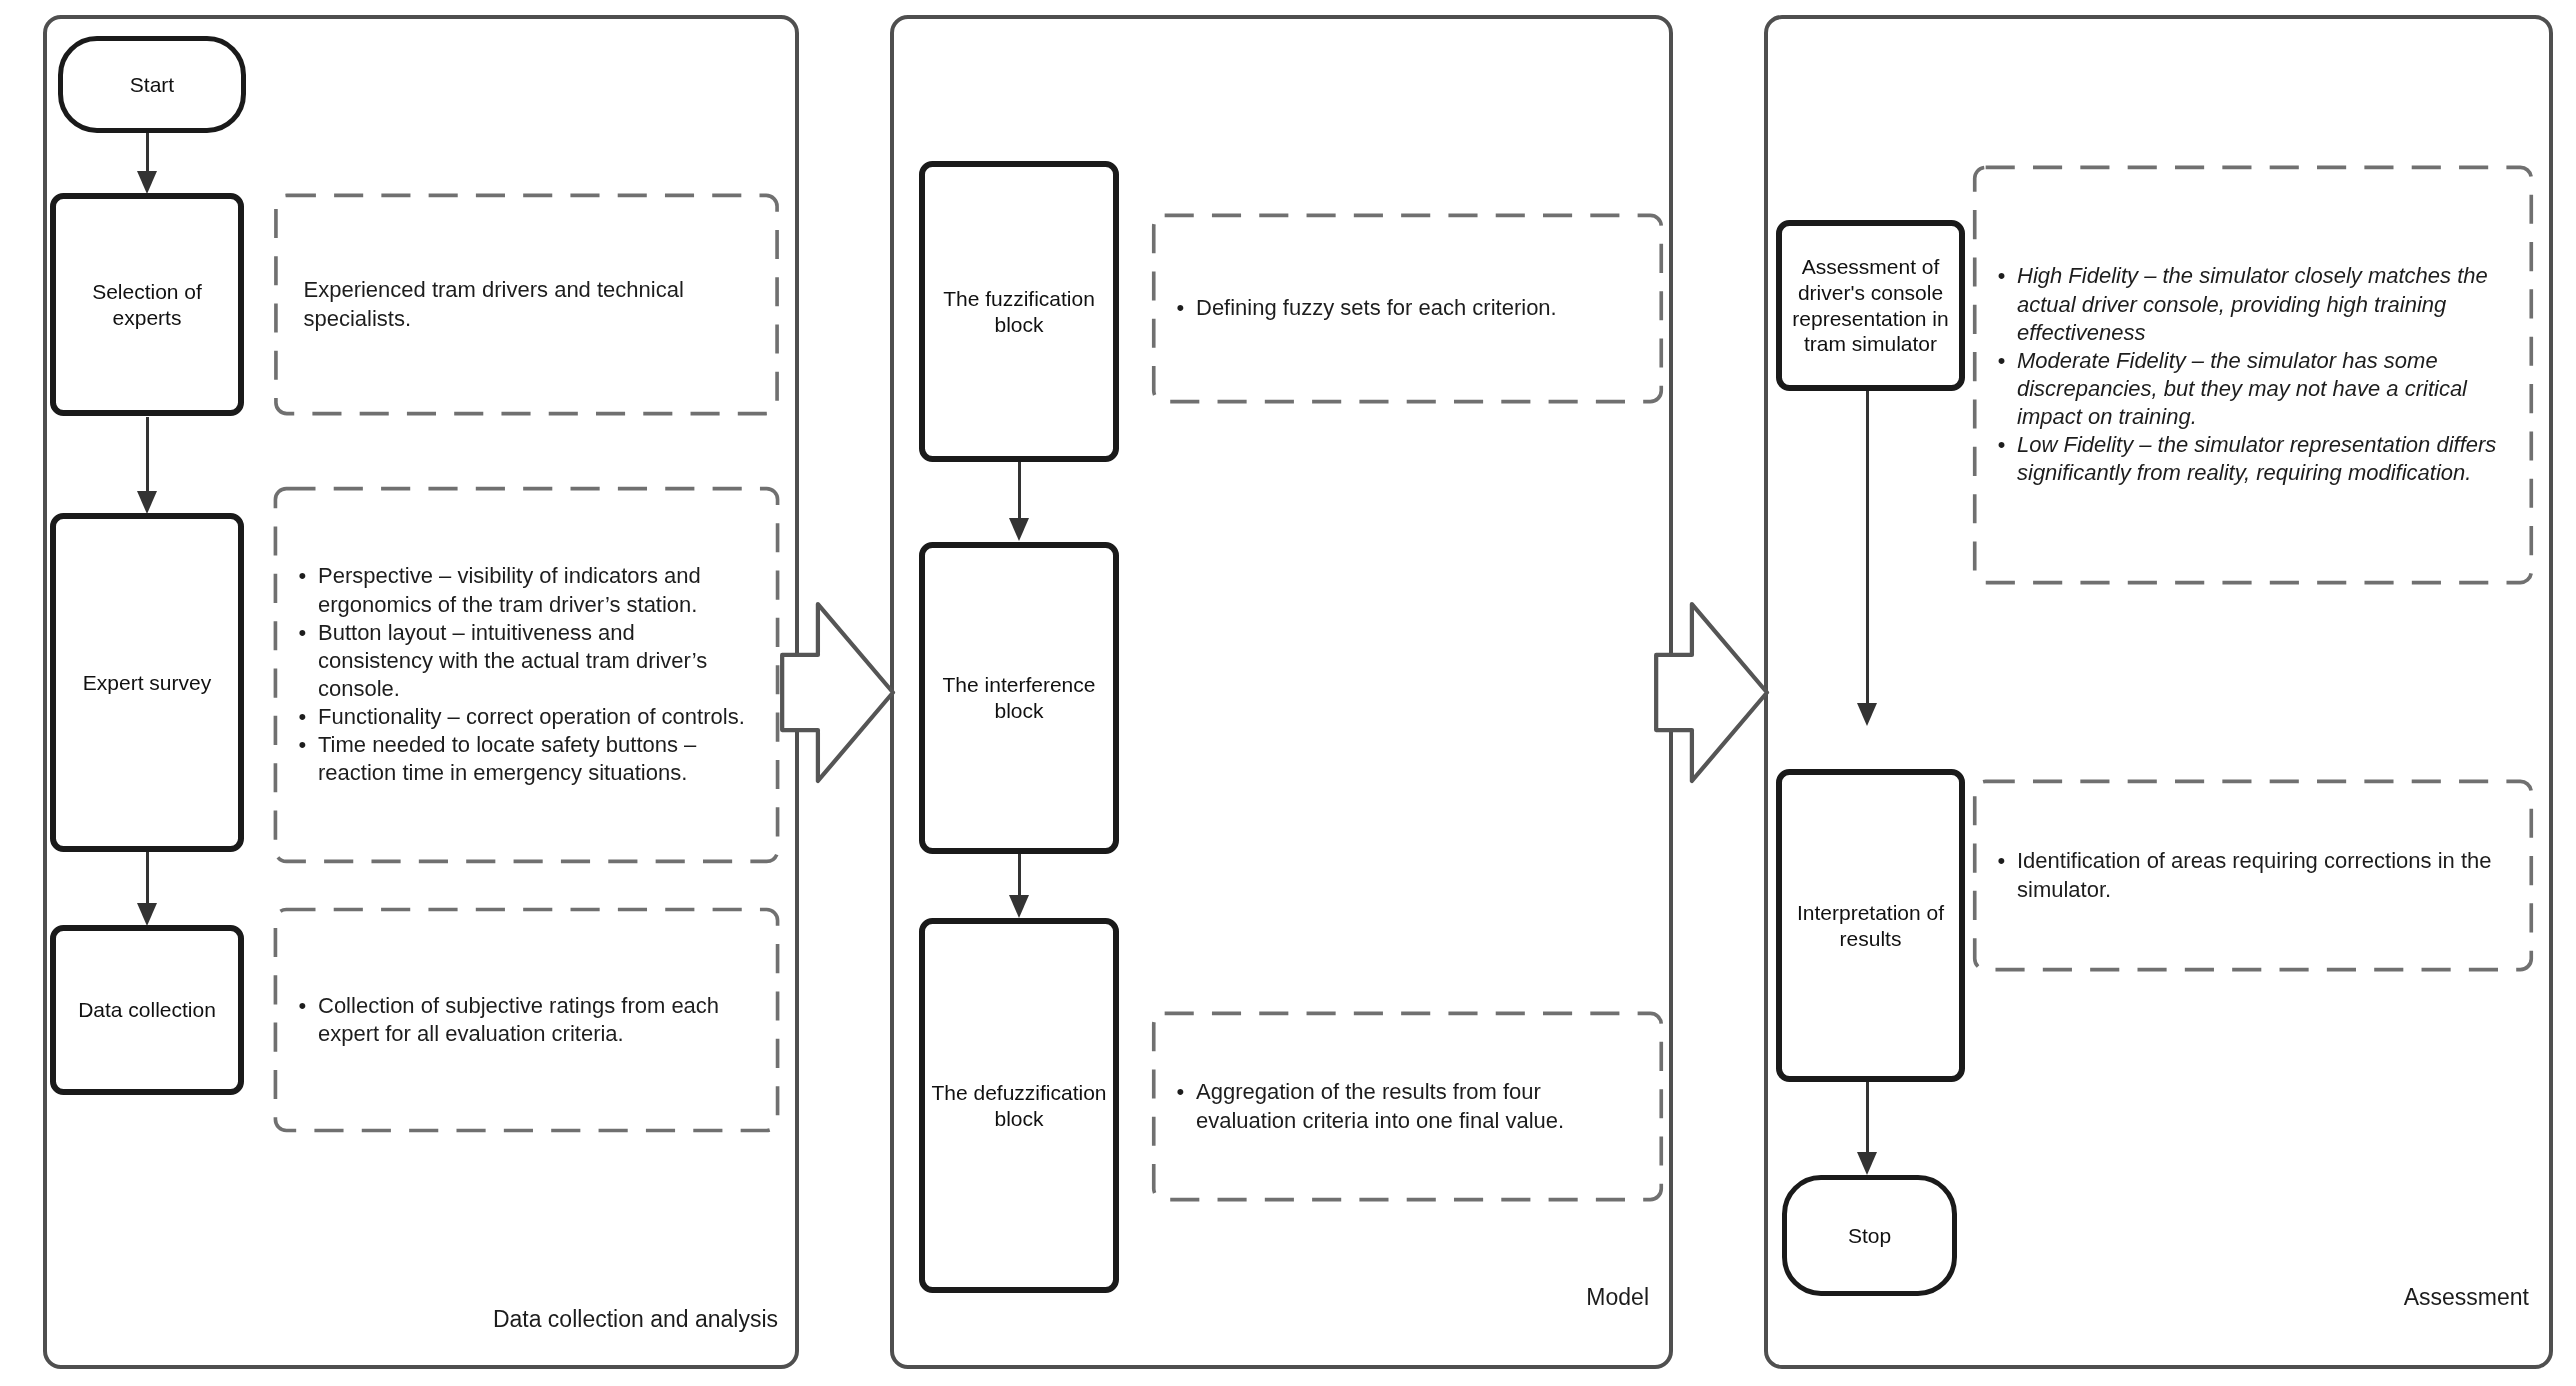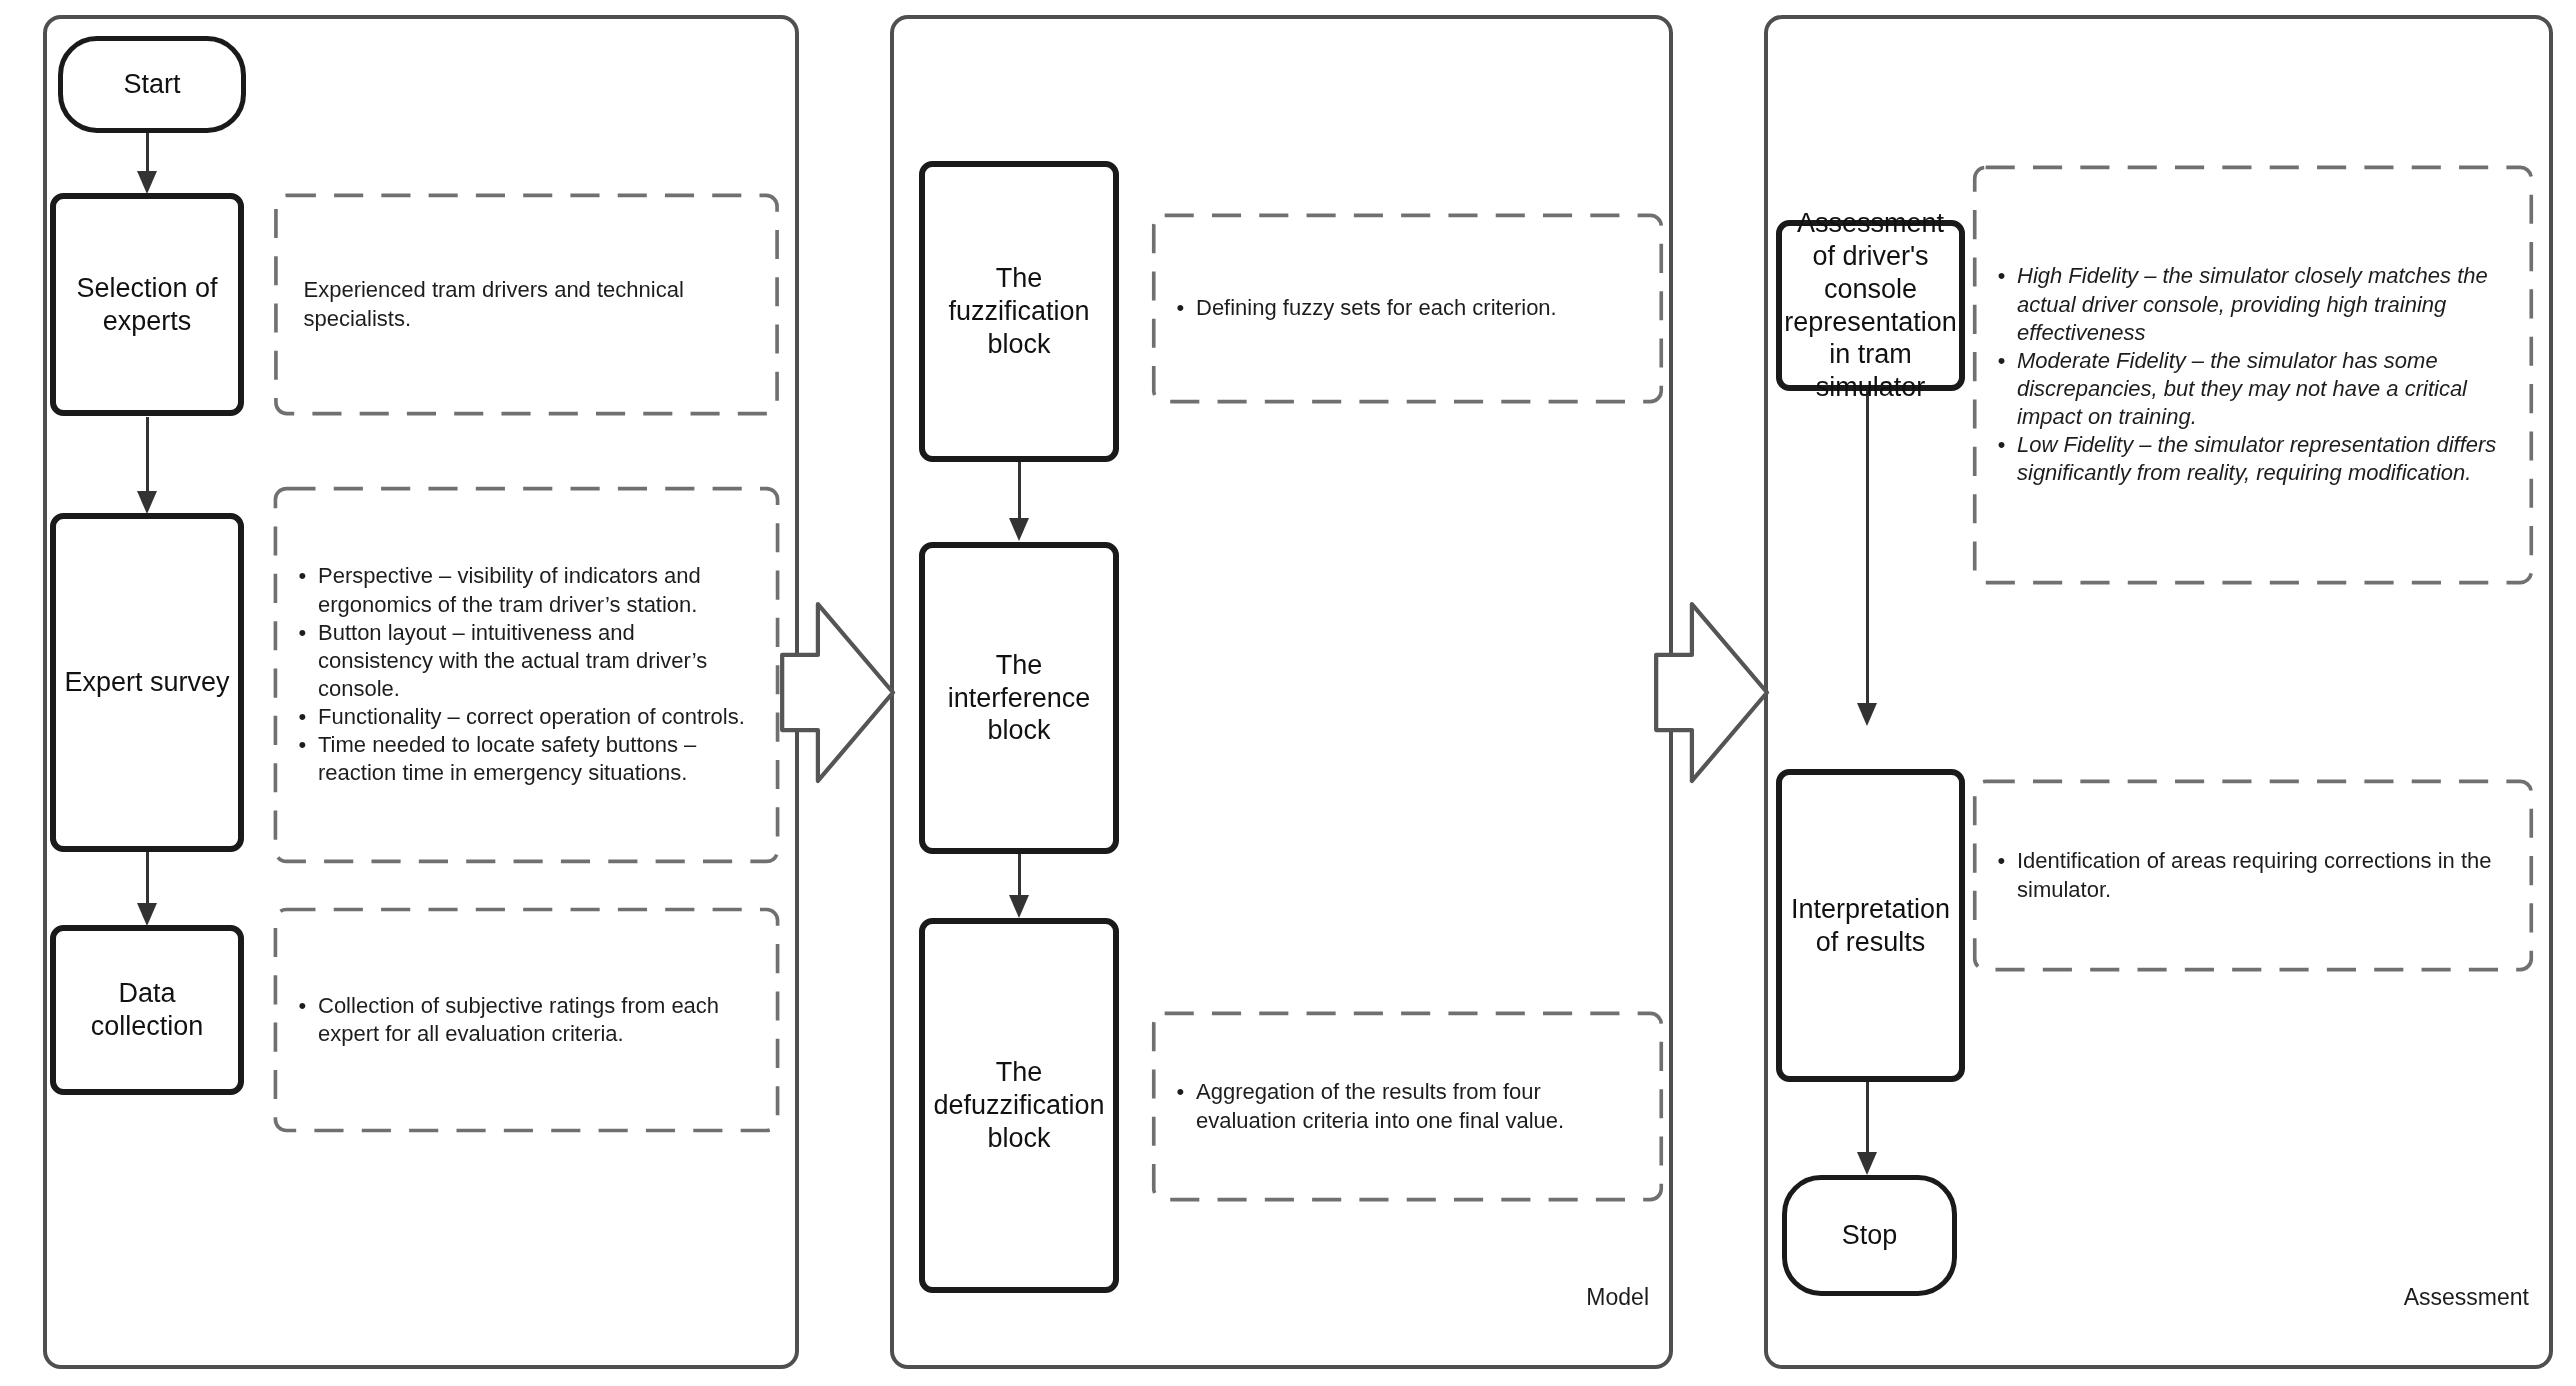--- a/index.html
+++ b/index.html
@@ -19,21 +19,21 @@
     box-sizing:border-box;
   }
   .node{
     position:absolute;
     background:#ffffff;
     border:6px solid #1a1a1a;
     border-radius:13.4px;
     box-sizing:border-box;
     display:flex;align-items:center;justify-content:center;
     text-align:center;
-    font-size:27px;line-height:1.22;
+    font-size:21px;line-height:1.22;
     color:#111111;
     padding:3.6px;
     z-index:3;
   }
   .terminal{border-radius:39px;border-width:5.5px;}
   .note{
     position:absolute;
     box-sizing:border-box;
     z-index:2;
   }
@@ -135,20 +135,21 @@
     <svg class="dash" width="507" height="226" viewBox="0 0 835 372">
       <rect x="4" y="4" width="827" height="364" rx="18" fill="none" stroke="#707070" stroke-width="6" stroke-dasharray="48 30"></rect>
     </svg>
     <div class="note-body">
       <ul class="bullets">
         <li>Collection of subjective ratings from each expert for all evaluation criteria.</li>
       </ul>
     </div>
   </div>
 
+  <div class="caption" style="left:55px;top:1306px;width:723px;"><span>Data collection and analysis</span></div>
 
   <div class="block-arrow" style="left:779px;top:598px;">
     <svg width="119" height="189" viewBox="0 0 196 312">
       <polygon points="5,94 64,94 64,10 188,156 64,302 64,218 5,218" fill="#ffffff" stroke="#555555" stroke-width="7" stroke-linejoin="round"></polygon>
     </svg>
   </div>
 
   <div class="panel" style="left:890px;top:15px;width:783px;height:1354px;"></div>
 
   <div class="node" style="left:919px;top:161px;width:200px;height:301px;">

